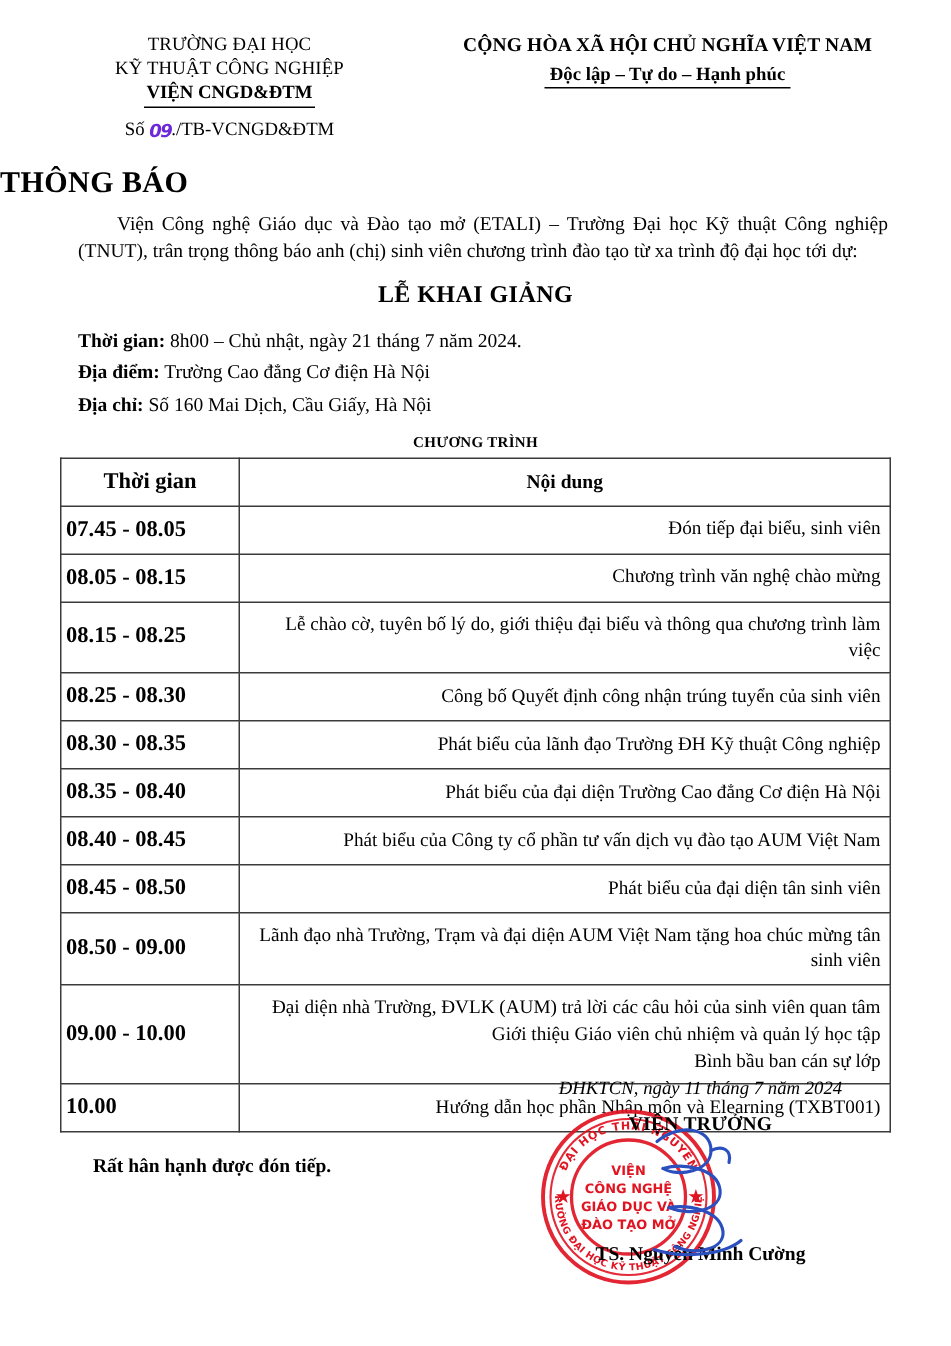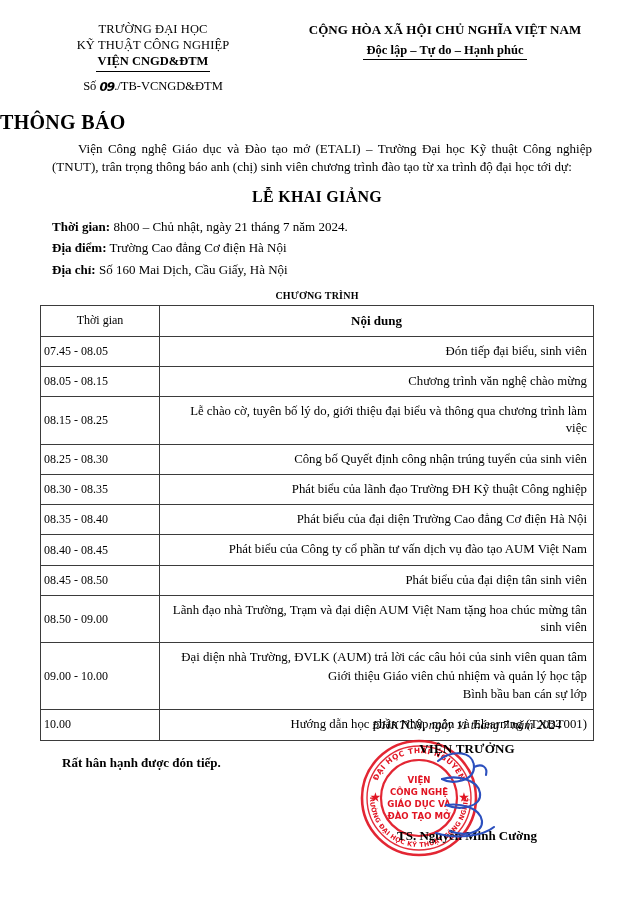--- a/index.html
+++ b/index.html
@@ -41,21 +41,21 @@
     border-bottom: 1.2px solid #000;
     padding: 0 2px 1px 2px;
     margin-top: 1px;
   }
   .hdr-left .sonum {
     font-size: 12.5px;
     margin-top: 7px;
     white-space: nowrap;
   }
   .hand-num {
-    color: #000000;
+    color: #6d28d9;
     font-family: "DejaVu Sans", sans-serif;
     font-weight: bold;
     font-size: 12px;
     font-style: italic;
     letter-spacing: -1px;
     position: relative;
     top: 1px;
   }
   .hdr-right {
     flex: 1;
@@ -120,22 +120,22 @@
     width: 554px;
     table-layout: fixed;
   }
   table.schedule td, table.schedule th {
     border: 1px solid #3b3b3b;
     vertical-align: middle;
   }
   table.schedule th.col-time, table.schedule td.col-time {
     width: 110px;
     text-align: center;
-    font-weight: normal;
-    font-size: 12px;
+    font-weight: bold;
+    font-size: 15px;
     padding: 7px 4px;
   }
   table.schedule td.col-time { text-align: left; padding-left: 3px; }
   table.schedule th.col-content {
     text-align: center;
     font-weight: bold;
     font-size: 13px;
     padding: 7px 4px;
   }
   table.schedule td.col-content {

